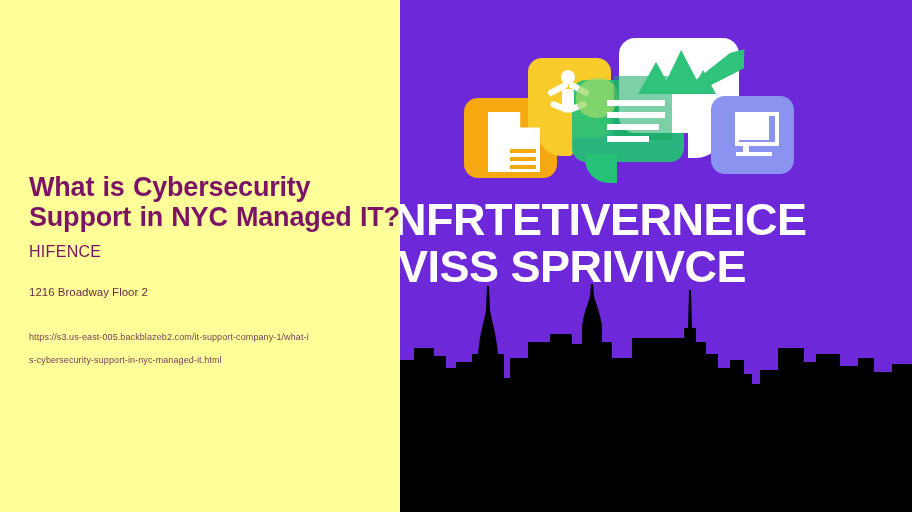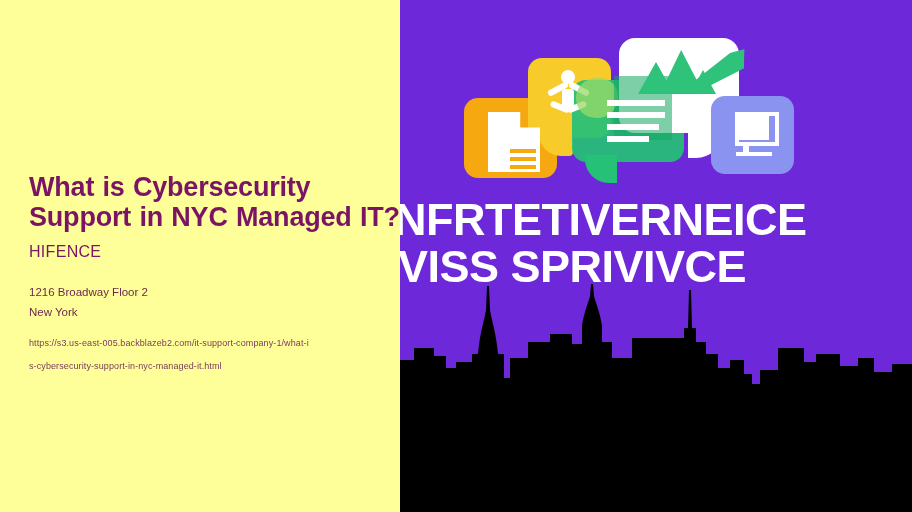--- a/index.html
+++ b/index.html
@@ -54,21 +54,21 @@
     letter-spacing: 0.3px;
   }
   .contact-line {
     font-family: "Liberation Sans", sans-serif;
     font-size: 11.5px;
     line-height: 20px;
     color: #6b2a4a;
     margin: 0;
   }
   .url-block {
-    margin-top: 10px;
+    margin-top: 24px;
   }
   .url-line {
     font-family: "Liberation Sans", sans-serif;
     font-size: 9px;
     line-height: 23px;
     color: #7a3a5c;
     margin: 0;
     letter-spacing: 0.1px;
   }
 
@@ -359,21 +359,20 @@
   <div class="left-panel">
     <div class="left-inner">
 
       <h1 class="headline">What is Cybersecurity Support in NYC Managed IT?</h1>
 
       <div class="brand">HIFENCE</div>
 
 
       <p class="contact-line">1216 Broadway Floor 2</p>
 
-      <p class="contact-line">New York</p>
 
 
       <div class="url-block">
         <p class="url-line">https://s3.us-east-005.backblazeb2.com/it-support-company-1/what-i</p>
         <p class="url-line">s-cybersecurity-support-in-nyc-managed-it.html</p>
       </div>
 
     </div>
   </div>
 

